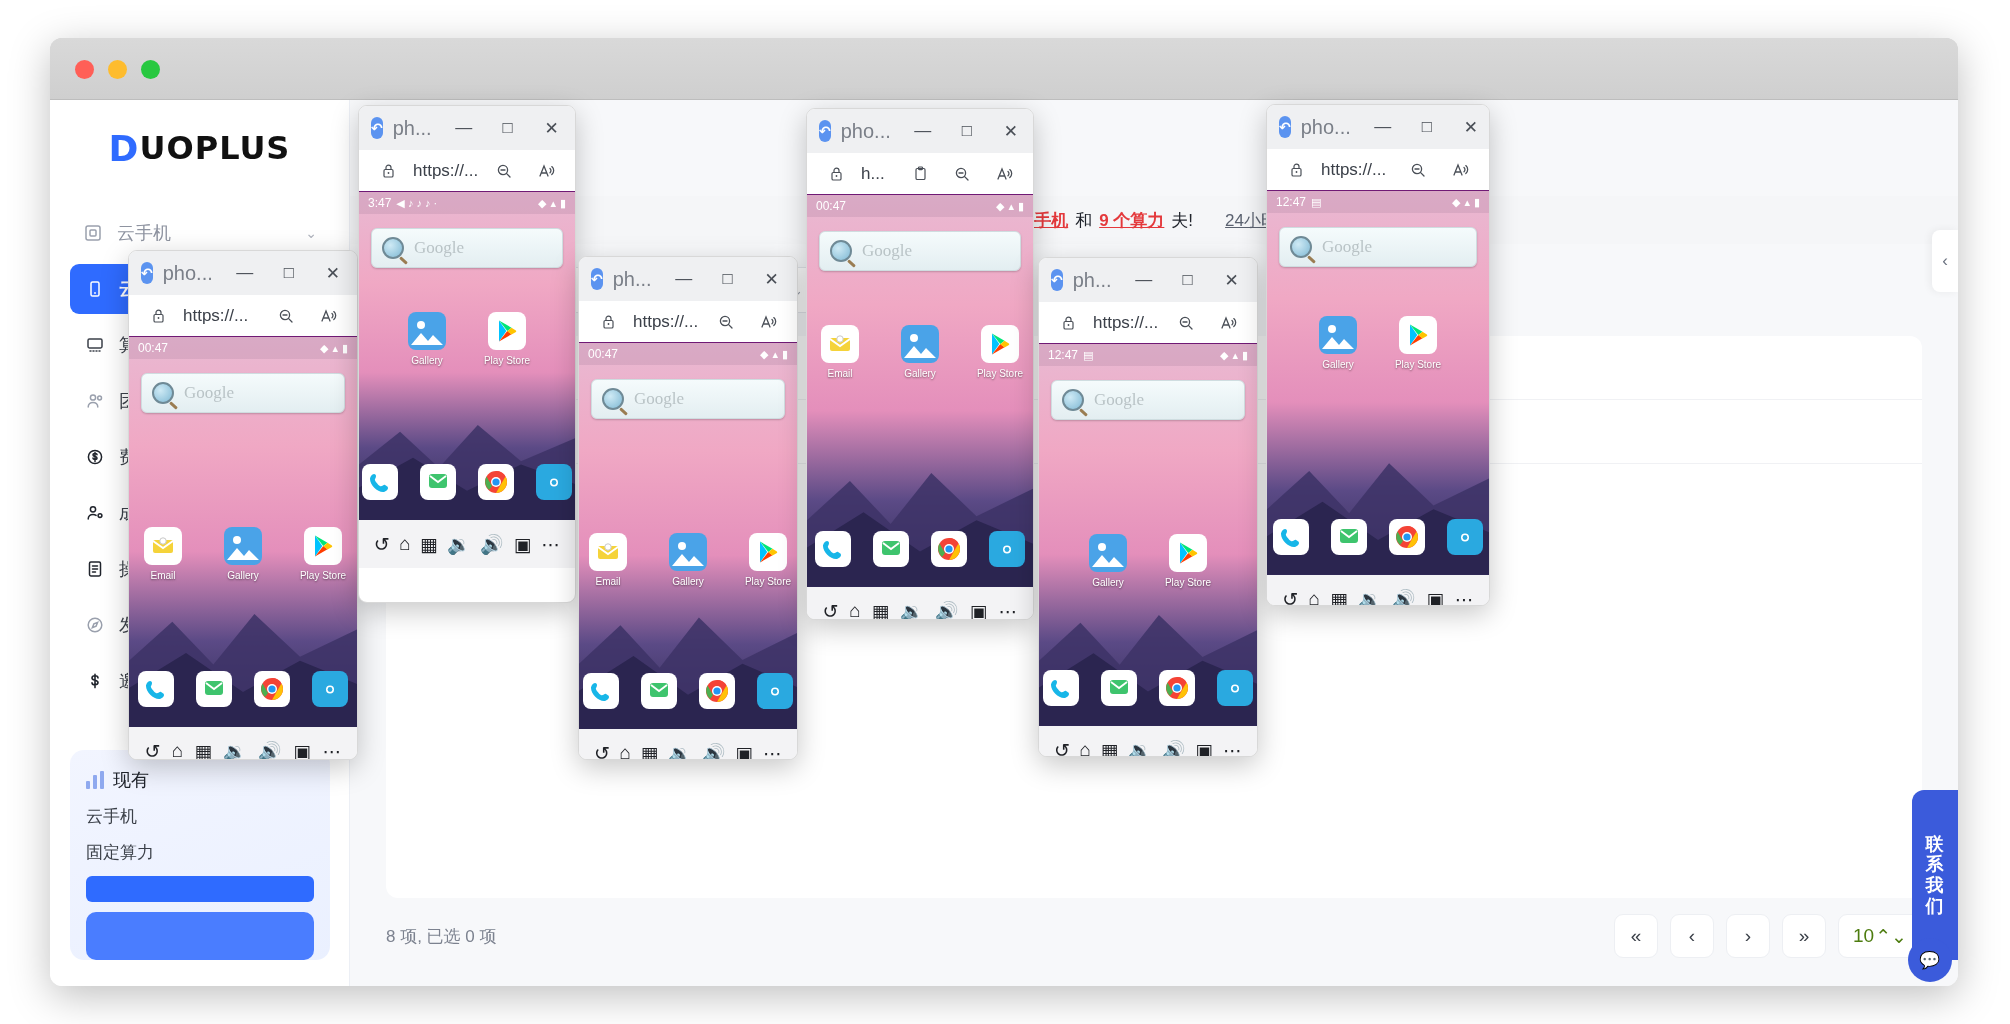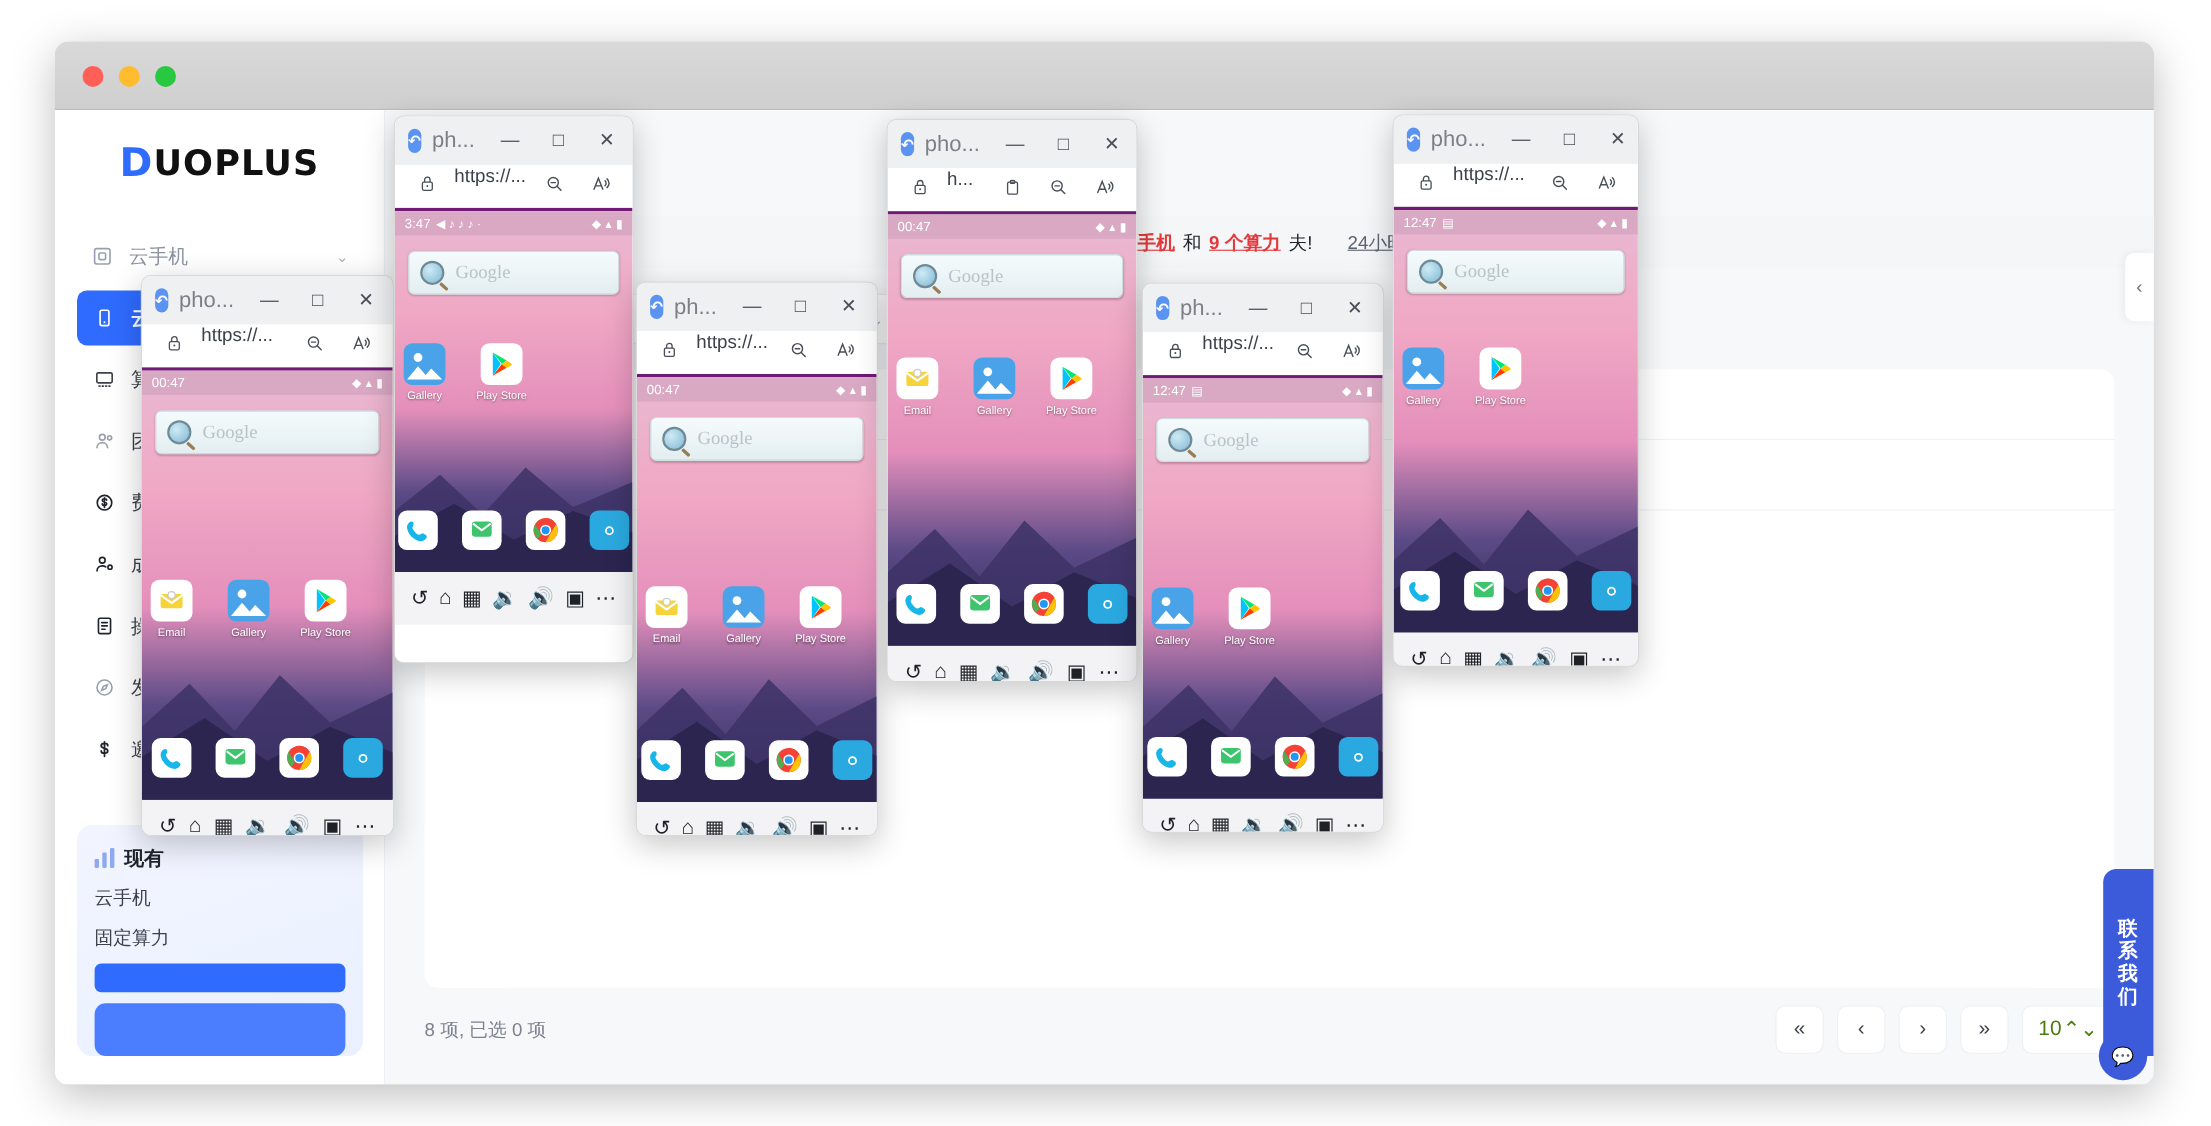--- a/index.html
+++ b/index.html
@@ -63,21 +63,21 @@
   }
   .nav-item.active { background:#2f6bff; color:#fff; font-weight:700; }
   .nav-icn { width:22px; height:22px; flex:0 0 22px; display:flex; align-items:center; justify-content:center; }
   .nav-icn svg { display:block; }
 
   .side-card {
     position:absolute; left:20px; top:650px; width:260px; height:210px;
     background:linear-gradient(160deg,#f2f5ff,#eaf0ff);
     border-radius:14px; padding:18px 16px;
   }
-  .side-card-title { display:flex; align-items:center; gap:9px; font-size:18px; color:#20242c; font-weight:700;text-align:right; }
+  .side-card-title { display:flex; align-items:center; gap:9px; font-size:18px; color:#20242c; font-weight:400;text-align:right; }
   .bars { display:flex; align-items:flex-end; gap:3px; height:18px; }
   .bars i { width:4px; background:#8fa9ef; border-radius:1px; display:block; }
   .bars i:nth-child(1){height:8px;} .bars i:nth-child(2){height:14px;} .bars i:nth-child(3){height:18px;}
   .side-card-row { font-size:17px; color:#3b4049; margin-top:13px; }
   .side-card-btn {
     margin-top:12px; height:26px; background:#2f6bff; border-radius:6px;
   }
   .side-card-btn2 {
     margin-top:10px; height:48px; background:#4a7dff; border-radius:10px;
   }
@@ -167,22 +167,22 @@
   .pw-title {
     height:44px; background:#eff0f2; display:flex; align-items:center; padding:0 12px; gap:10px;
   }
   .pw-favicon { width:22px; height:22px; border-radius:6px; background:#5b93f0;
                 display:flex; align-items:center; justify-content:center; color:#fff; font-size:14px; font-weight:700; }
   .pw-name { font-size:20px; color:#7a7f88; flex:0 0 auto; }
   .pw-ctrls { margin-left:auto; display:flex; align-items:center; gap:0; }
   .pw-c { width:44px; height:34px; display:flex; align-items:center; justify-content:center;
           color:#4a4f57; font-size:17px; cursor:pointer; }
   .pw-addr {
-    height:42px; background:#fff; display:flex; gap:0; padding:0 8px;
-    border-bottom:3px solid #701a75;
+    height:42px; background:#fff; display:flex; align-items:center; gap:0; padding:0 8px;
+    border-bottom:1px solid #701a75;
   }
   .pw-a { width:42px; height:34px; display:flex; align-items:center; justify-content:center;
           color:#4a4f57; font-size:16px; cursor:pointer; }
   .pw-url { flex:1; font-size:17px; color:#3b4049; padding-left:4px; }
 
   .pw-screen { position:relative; width:100%; background:linear-gradient(180deg,#e9b9d2 0%,#f0a8c4 28%,#e48fbb 55%,#5b4a86 78%,#2e2a55 100%); }
   .pw-status {
     height:22px; display:flex; align-items:center; padding:0 9px; color:#fff; font-size:12px; gap:5px;
     background:rgba(160,120,150,.22);
   }
@@ -193,21 +193,21 @@
     display:flex; align-items:center; padding:0 10px; gap:10px;
     box-shadow:0 1px 2px rgba(0,0,0,.2);
   }
   .pw-google { font-family:"Liberation Serif", serif; color:#b9c3c6; font-size:17px; }
   .magnifier { width:22px; height:22px; border-radius:50%;
                background:radial-gradient(circle at 35% 35%, #cfeaf5, #7fb9d4);
                border:2px solid #6f8a96; position:relative; }
   .magnifier:after { content:''; position:absolute; right:-6px; bottom:-5px; width:9px; height:3px;
                background:#9a7d52; transform:rotate(42deg); border-radius:1px; }
 
-  .app-grid { display:flex; justify-content:flex-start; gap:16px; padding-top:14px; }
+  .app-grid { display:flex; justify-content:center; gap:26px; padding-top:14px; }
   .app { width:54px; display:flex; flex-direction:column; align-items:center; gap:5px; cursor:pointer; }
   .app-ic { width:38px; height:38px; border-radius:8px; display:flex; align-items:center; justify-content:center; }
   .app-lb { font-size:10px; color:#fff; text-shadow:0 1px 2px rgba(0,0,0,.5); white-space:nowrap; }
 
   .dock { display:flex; justify-content:center; gap:22px; padding:10px 0 14px 0; }
   .dock-ic { width:36px; height:36px; border-radius:8px; background:#fff;
              display:flex; align-items:center; justify-content:center; }
 
   .pw-nav {
     height:48px; background:#f3f3f5; display:flex; align-items:center;

